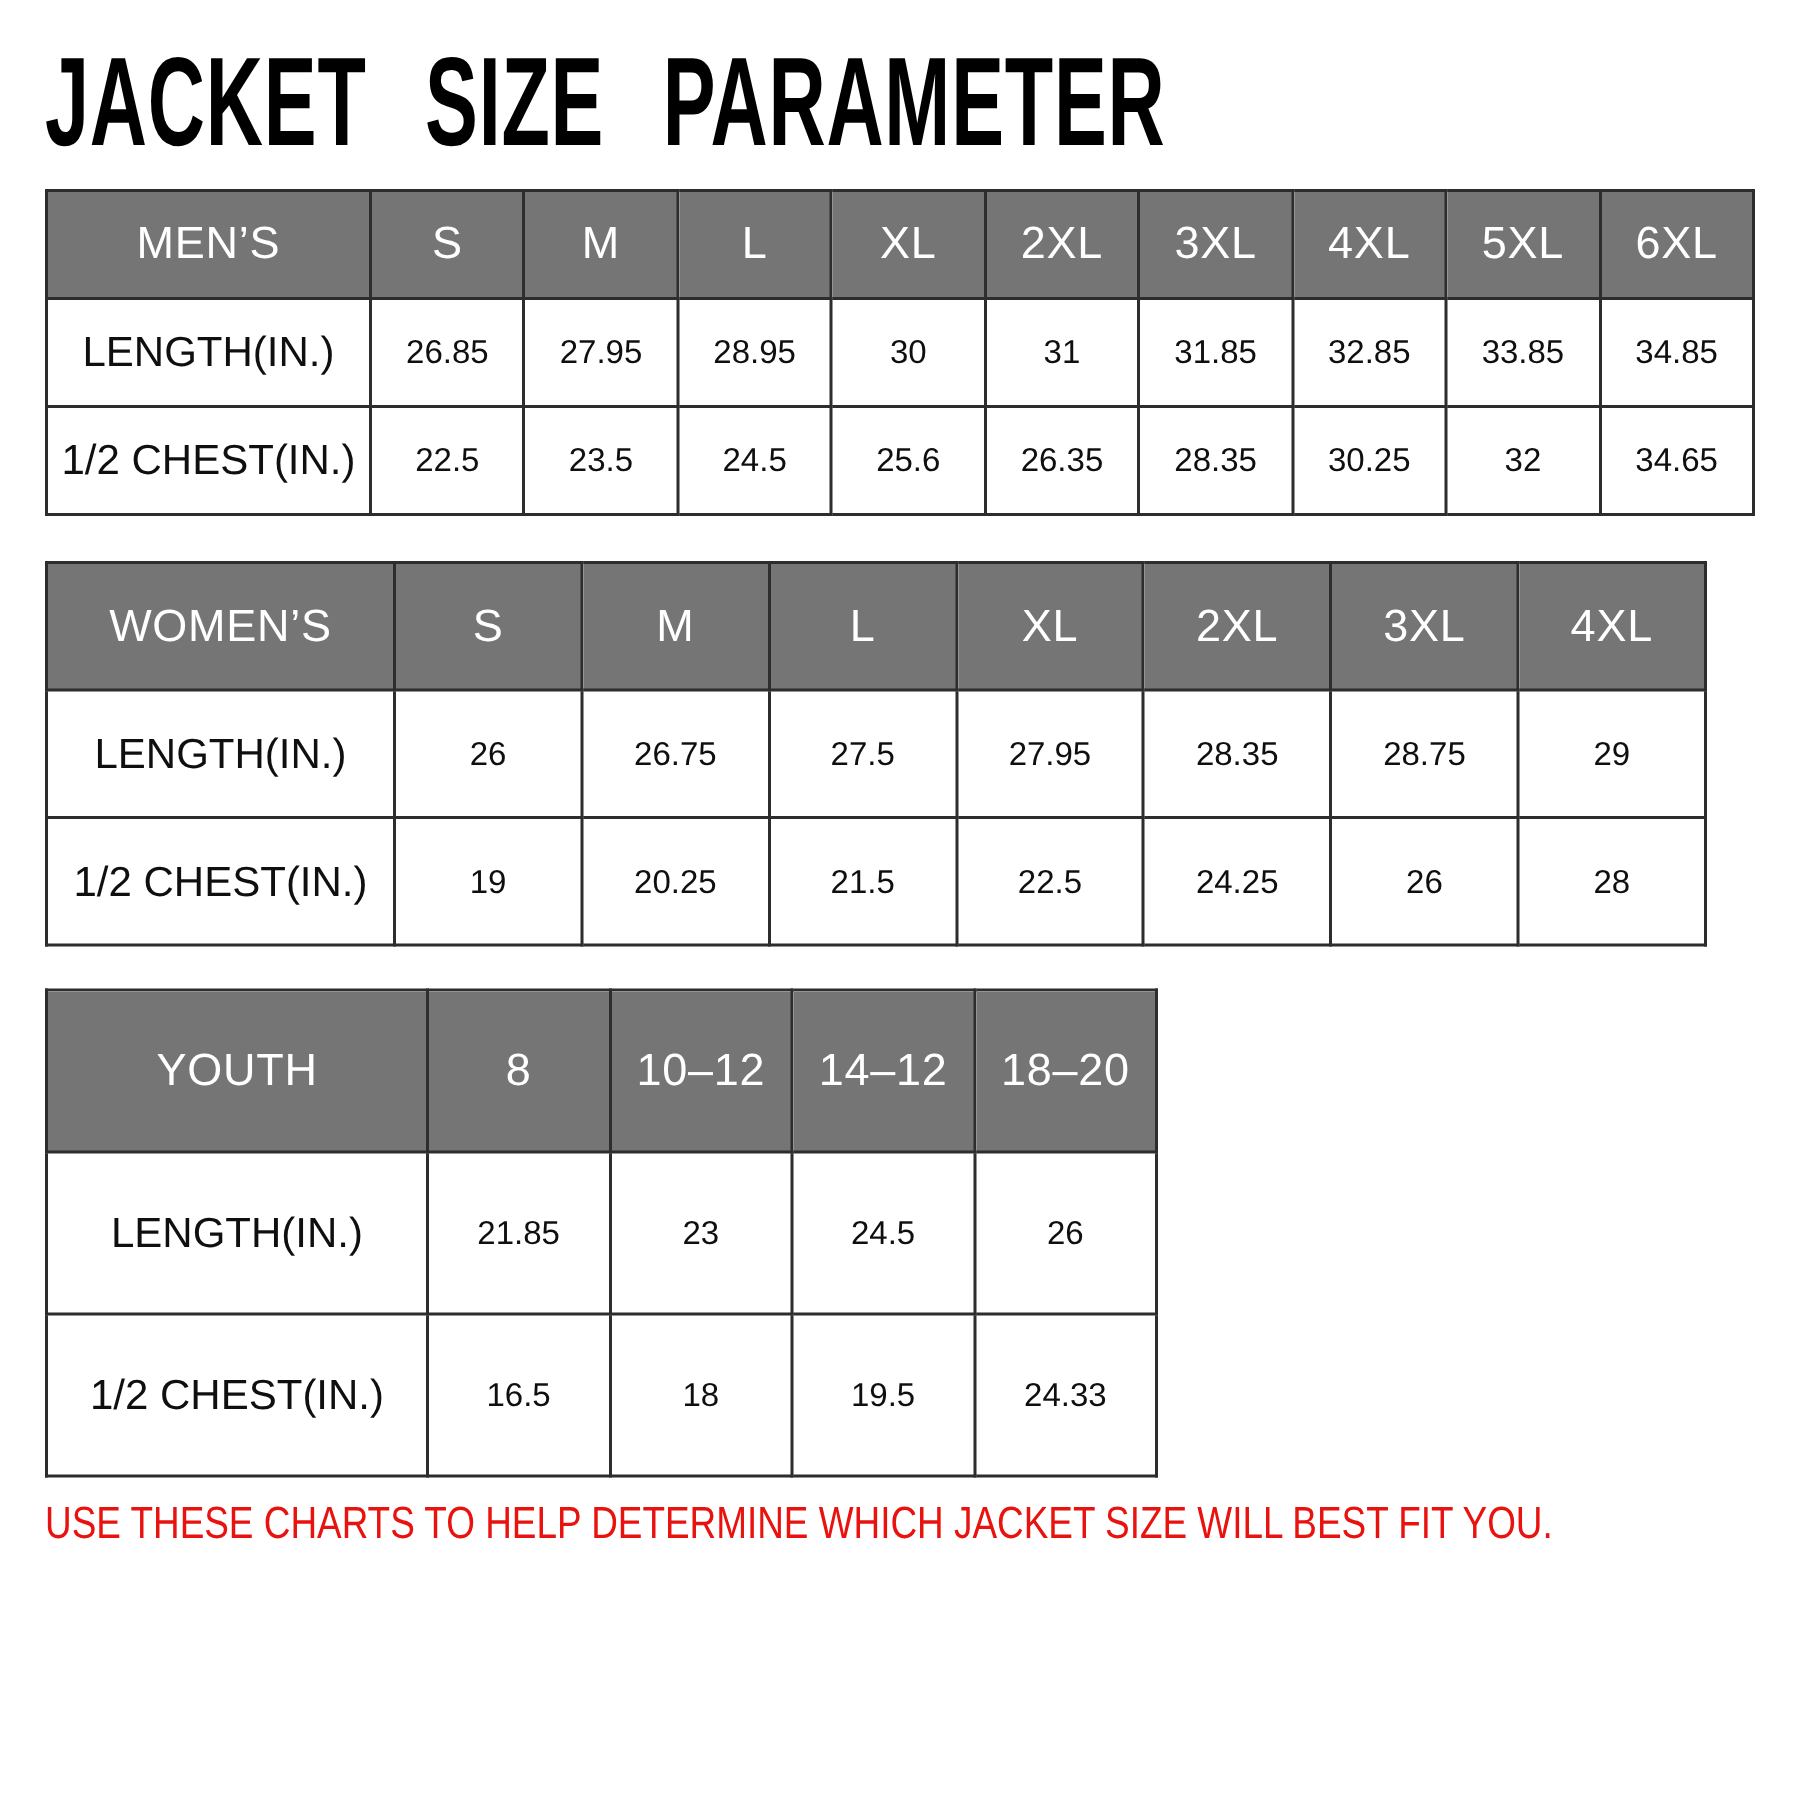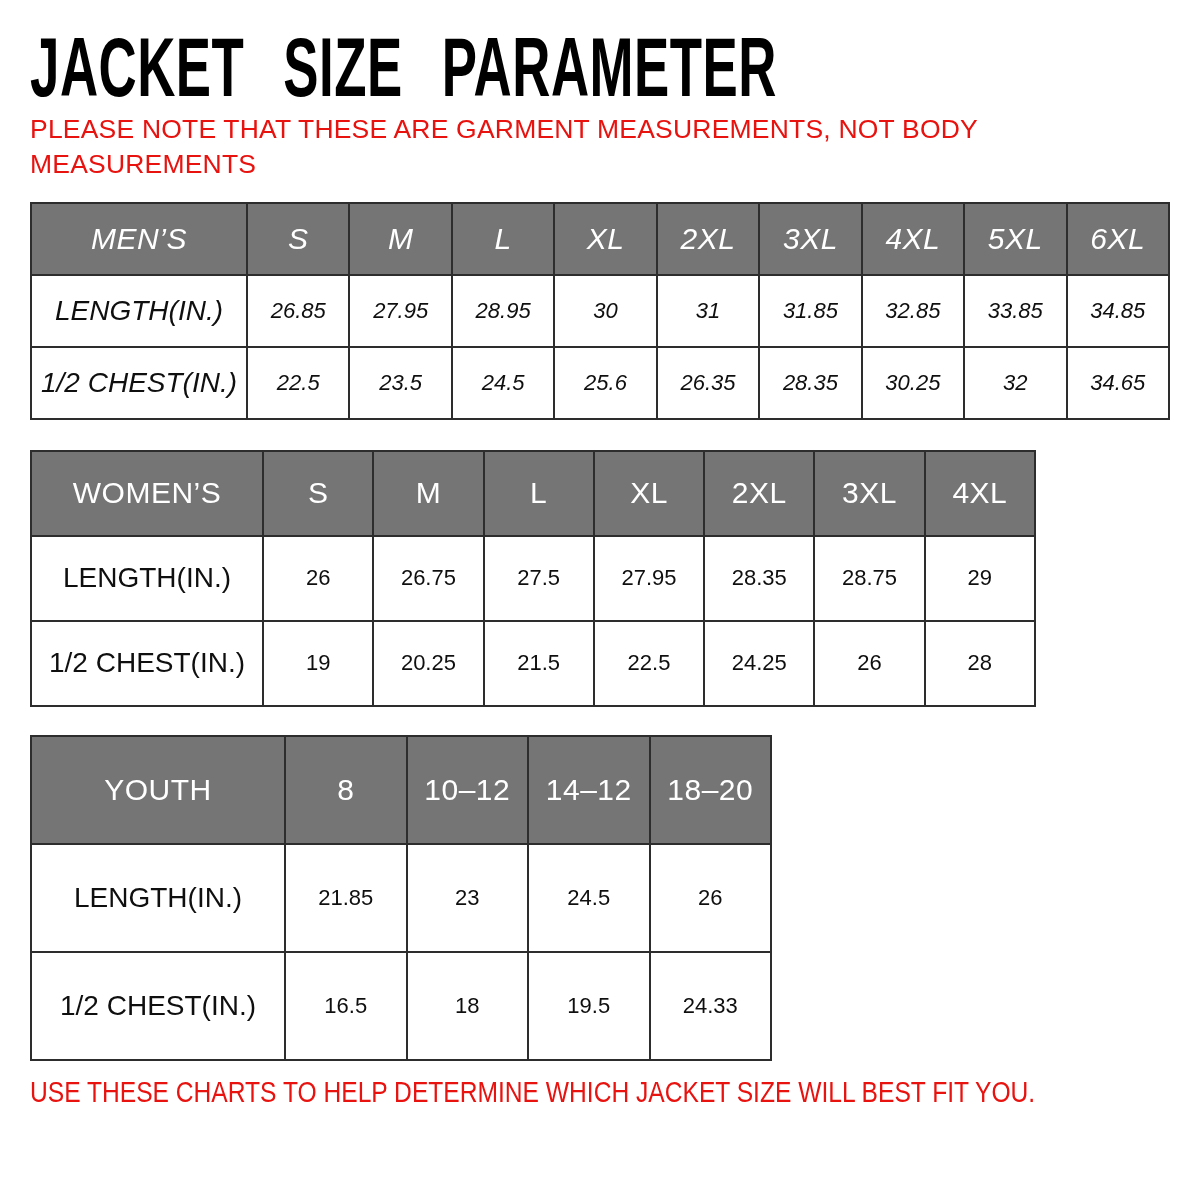--- a/index.html
+++ b/index.html
@@ -33,25 +33,25 @@
   }
   th,td{
     border:2px solid var(--border);
     text-align:center;vertical-align:middle;
     font-weight:400;padding:0 4px;overflow:hidden;
   }
   thead th{background:var(--grey);color:var(--grey-text);font-size:30px;letter-spacing:0.5px;}
   tbody th{font-size:28px;color:var(--ink);}
   tbody td{font-size:22px;color:var(--ink);}
 
-  .t-men{width:1140px;margin-top:20px;font-style:italic;}
+  .t-men{width:1140px;margin-top:20px;}
   .t-men th,.t-men td{height:72px;}
   .t-men .label-col{width:216px;}
 
-  .t-women{width:1006px;margin-top:30px;padding-left:43px;}
+  .t-women{width:1108px;margin-top:30px;padding-left:43px;}
   .t-women th,.t-women td{height:85px;}
   .t-women .label-col{width:232px;}
 
   .t-youth{width:742px;margin-top:28px;}
   .t-youth th,.t-youth td{height:108px;}
   .t-youth .label-col{width:254px;}
 
   .footer-para{
     margin:26px 0 0;width:1150px;color:var(--red);
     font-size:29px;line-height:1.52;font-weight:400;
@@ -61,21 +61,20 @@
     white-space:nowrap;transform:scaleX(0.82);transform-origin:left center;
   }
 </style>
 </head>
 <body>
 
 <div class="page">
 
   <h1 class="title">JACKET SIZE PARAMETER</h1>
 
-  <p class="note">PLEASE NOTE THAT THESE ARE GARMENT MEASUREMENTS, NOT BODY MEASUREMENTS</p>
 
   <table class="t-men">
       <colgroup>
         <col class="label-col">
         <col>
         <col>
         <col>
         <col>
         <col>
         <col>

